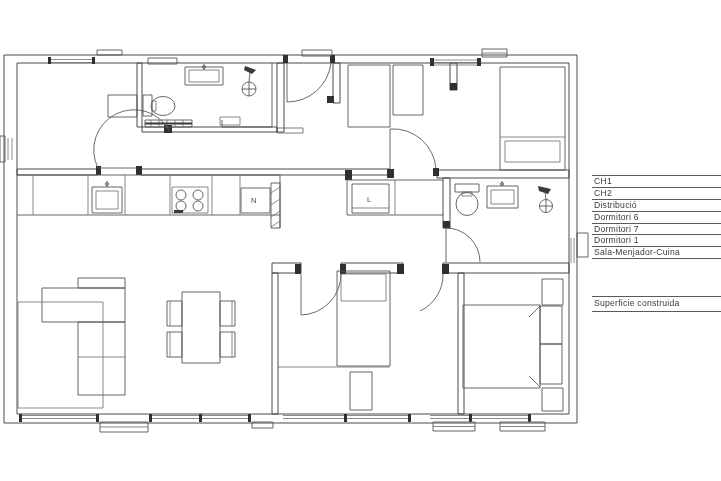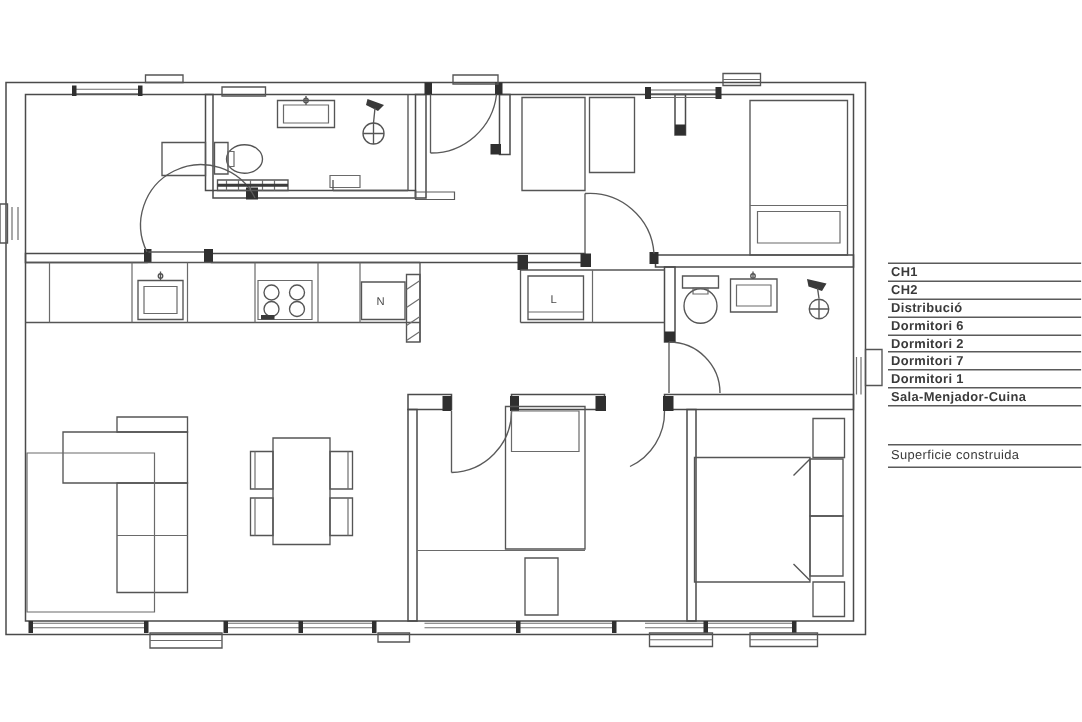--- a/index.html
+++ b/index.html
@@ -2,21 +2,21 @@
 <html><head>
 <meta charset="utf-8">
 <style>
   html,body{margin:0;padding:0;background:#ffffff;}
   .stage{position:relative;width:721px;height:481px;background:#ffffff;overflow:hidden;
          font-family:"Liberation Sans",sans-serif;}
   .plan-svg{position:absolute;left:0;top:0;}
   .plan-svg *{vector-effect:non-scaling-stroke;}
   .legend{position:absolute;left:592px;top:175px;width:129px;border-top:1.3px solid #5a5a5a;}
   .legend-row{height:10.9px;border-bottom:1.3px solid #5a5a5a;font-size:8.6px;line-height:10.4px;
-              color:#3a3a3a;padding-left:2px;letter-spacing:.25px;white-space:nowrap;overflow:hidden;font-weight:bold;}
+              color:#3a3a3a;padding-left:2px;letter-spacing:.25px;white-space:nowrap;overflow:hidden;}
   .legend-footer{position:absolute;left:592px;top:296px;width:129px;height:13.5px;
               border-top:1.3px solid #5a5a5a;border-bottom:1.3px solid #5a5a5a;
               font-size:8.6px;line-height:13px;color:#3a3a3a;padding-left:2px;letter-spacing:.25px;
               white-space:nowrap;overflow:hidden;}
   .wall{fill:none;stroke:#4a4a4a;stroke-width:1;}
   .wallthin{fill:none;stroke:#5a5a5a;stroke-width:0.8;}
   .jamb{fill:#2f2f2f;stroke:none;}
   .door{fill:none;stroke:#5a5a5a;stroke-width:0.9;}
   .fix{fill:none;stroke:#555555;stroke-width:0.9;}
   .fixl{fill:none;stroke:#6a6a6a;stroke-width:0.8;}
@@ -294,20 +294,19 @@
     </g>
   </g>
 
 </svg>
 
 <div class="legend">
   <div class="legend-row">CH1</div>
   <div class="legend-row">CH2</div>
   <div class="legend-row">Distribució</div>
   <div class="legend-row">Dormitori 6</div>
-  <div class="legend-row">Dormitori 2</div>
   <div class="legend-row">Dormitori 7</div>
   <div class="legend-row">Dormitori 1</div>
   <div class="legend-row">Sala-Menjador-Cuina</div>
 </div>
 <div class="legend-footer">Superficie construida</div>
 
 </div>
 
 </body></html>

